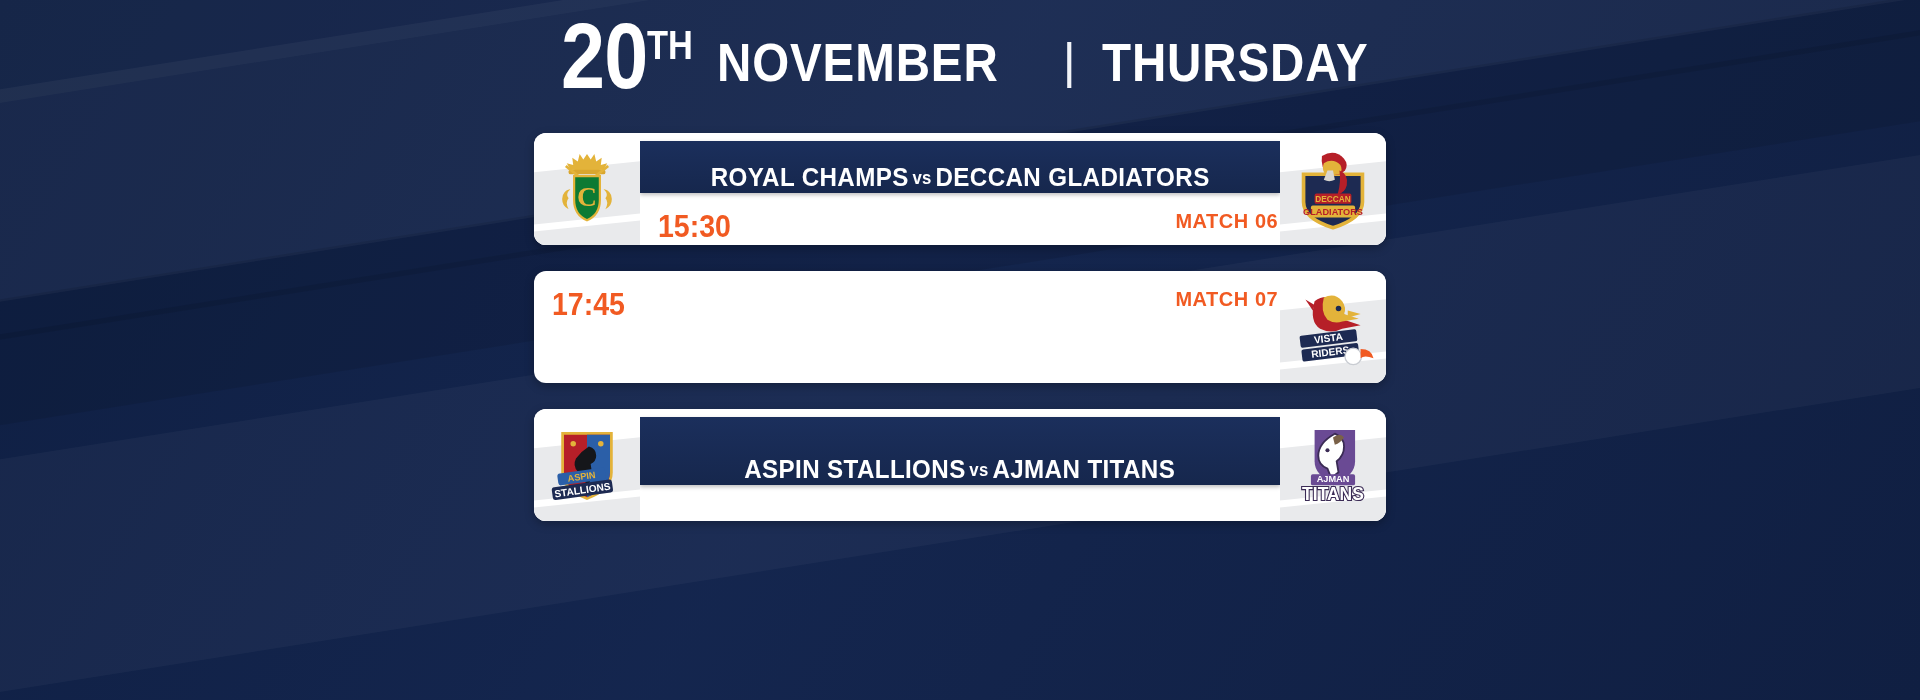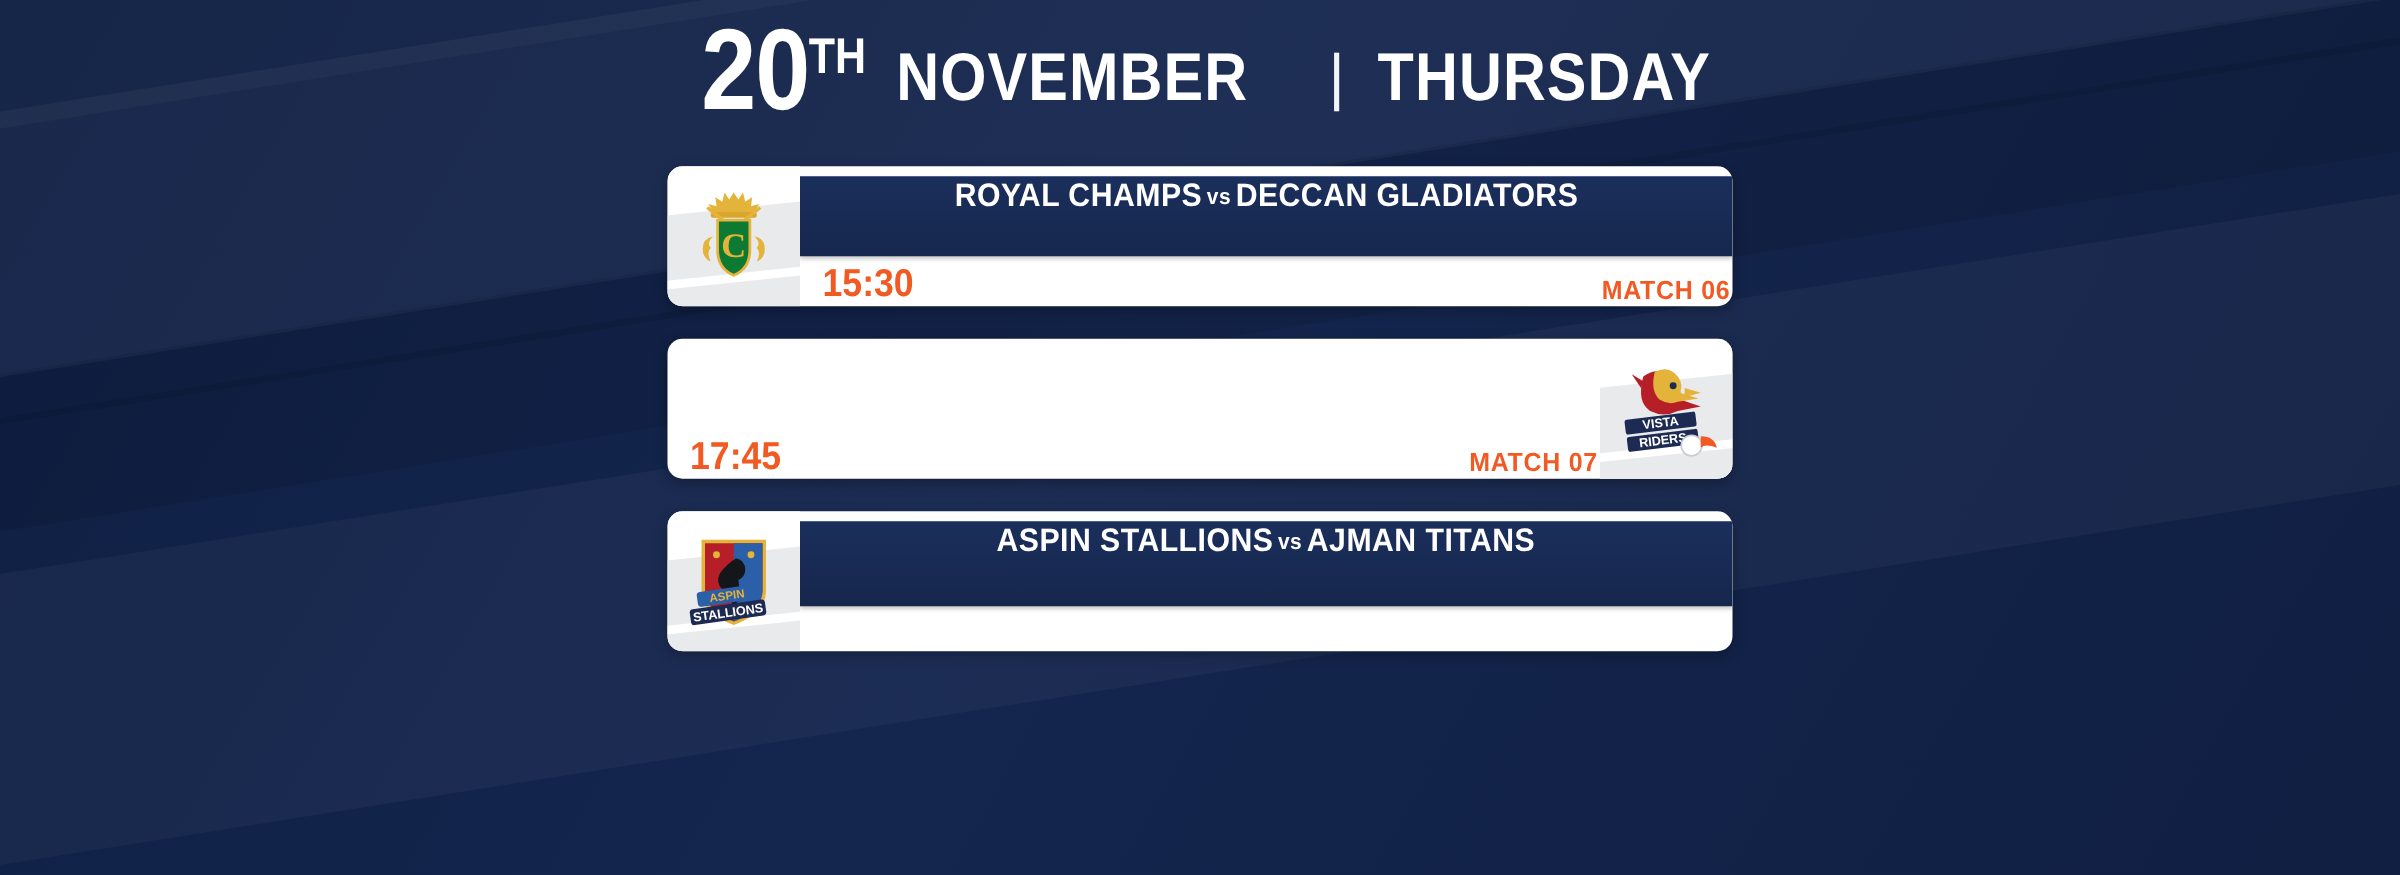--- a/index.html
+++ b/index.html
@@ -55,31 +55,31 @@
   .logo-panel::after{
     content:""; position:absolute; left:-20px; right:-20px; top:86px; height:7px;
     background:#ffffff; transform:rotate(-6deg);
   }
   .logo-wrap { position:relative; z-index:2; width:92px; height:92px; display:flex; align-items:center; justify-content:center; }
   .logo-wrap svg { width:100%; height:100%; }
 
   .center { flex:1; display:flex; flex-direction:column; }
   .title-bar {
     height:68px; margin-top:8px; background:linear-gradient(180deg,#1b2f5c 0%,#16274d 100%);
-    display:flex; align-items:flex-start; justify-content:center;
+    display:flex; align-items:flex-end; justify-content:center;
     box-shadow:0 2px 4px rgba(0,0,0,.25);
   }
   .title-bar .t {
     color:#ffffff; font-size:26px; font-weight:700; letter-spacing:.4px;
     transform:scaleX(.93); white-space:nowrap;
   }
   .title-bar .vs { font-size:18px; font-weight:700; margin:0 4px; position:relative; top:-2px; }
   .info-row {
-    flex:1; display:flex; align-items:flex-end; justify-content:space-between;
-    padding:4px 2px 0 18px;
+    flex:1; display:flex; align-items:flex-start; justify-content:space-between;
+    padding:16px 2px 0 18px;
   }
   .time { color:#f15a22; font-size:31px; font-weight:700; letter-spacing:0px; transform:scaleX(.92); transform-origin:left center; }
   .matchno { color:#f15a22; font-size:21px; font-weight:700; letter-spacing:.6px; transform:scaleX(.95); transform-origin:right center; }
 </style>
 </head>
 <body>
 
 <div id="bg">
   <div class="band b1"></div>
   <div class="band b2"></div>
@@ -116,20 +116,35 @@
         </svg>
       </div>
     </div>
     <div class="center">
       <div class="title-bar">
         <span class="t"><span>ROYAL CHAMPS</span><span class="vs">vs</span><span>DECCAN GLADIATORS</span></span>
       </div>
       <div class="info-row">
         <span class="time">15:30</span>
         <span class="matchno">MATCH 06</span>
+      </div>
+    </div>
+    <div class="logo-panel">
+      <div class="logo-wrap">
+        <svg viewBox="0 0 100 100">
+          <path d="M18 34 h64 v30 q0 18 -32 28 q-32 -10 -32 -28 Z" fill="#1d2a52" stroke="#e3b33a" stroke-width="4"></path>
+          <path d="M38 14 q14 -8 24 3 q5 6 1 13 l-5 4 l-13 2 q-9 -10 -7 -22 Z" fill="#b61f28"></path>
+          <path d="M40 22 q10 -6 18 2 q3 5 -1 10 l-14 2 q-6 -7 -3 -14 Z" fill="#e3b33a"></path>
+          <path d="M44 30 l-4 10 q6 3 12 0 l-2 -10 Z" fill="#d9d6cf"></path>
+          <path d="M57 30 q10 4 8 16 q-2 8 -10 10 q4 -14 2 -26 Z" fill="#b61f28"></path>
+          <rect x="30" y="55" width="40" height="11" rx="2" fill="#b61f28"></rect>
+          <rect x="26" y="68" width="48" height="13" rx="2" fill="#e3b33a"></rect>
+          <text x="50" y="64" font-size="9" font-weight="700" fill="#e3b33a" text-anchor="middle" font-family="Liberation Sans, sans-serif">DECCAN</text>
+          <text x="50" y="78" font-size="10" font-weight="700" fill="#b61f28" text-anchor="middle" font-family="Liberation Sans, sans-serif">GLADIATORS</text>
+        </svg>
       </div>
     </div>
   </div>
 
   <div class="card">
     <div class="center">
       <div class="info-row">
         <span class="time">17:45</span>
         <span class="matchno">MATCH 07</span>
       </div>
@@ -168,15 +183,28 @@
           <rect x="12" y="70" width="66" height="14" rx="3" fill="#1d2a52" transform="rotate(-8 45 77)"></rect>
           <text x="45" y="81" font-size="11" font-weight="700" fill="#ffffff" text-anchor="middle" transform="rotate(-8 45 77)" font-family="Liberation Sans, sans-serif">STALLIONS</text>
         </svg>
       </div>
     </div>
     <div class="center">
       <div class="title-bar">
         <span class="t"><span>ASPIN STALLIONS</span><span class="vs">vs</span><span>AJMAN TITANS</span></span>
       </div>
     </div>
+    <div class="logo-panel">
+      <div class="logo-wrap">
+        <svg viewBox="0 0 100 100">
+          <path d="M30 12 h44 v34 q0 16 -22 24 q-22 -8 -22 -24 Z" fill="#6a4a94"></path>
+          <path d="M52 16 q10 4 10 14 q0 10 -8 16 l2 12 l-8 6 l-4 -10 q-10 -4 -10 -14 q0 -14 18 -24 Z" fill="#ffffff" stroke="#3b2b55" stroke-width="2"></path>
+          <path d="M50 20 q8 -6 12 0 q-4 6 -10 8 Z" fill="#7a6148"></path>
+          <circle cx="44" cy="34" r="2.2" fill="#3b2b55"></circle>
+          <rect x="26" y="60" width="48" height="12" rx="2" fill="#6a4a94"></rect>
+          <text x="50" y="69" font-size="10" font-weight="700" fill="#ffffff" text-anchor="middle" font-family="Liberation Sans, sans-serif">AJMAN</text>
+          <text x="50" y="88" font-size="19" font-weight="700" fill="#ffffff" stroke="#3b2b55" stroke-width="2.4" paint-order="stroke" text-anchor="middle" font-family="Liberation Sans, sans-serif">TITANS</text>
+        </svg>
+      </div>
+    </div>
   </div>
 
 </div>
 
 </body></html>

